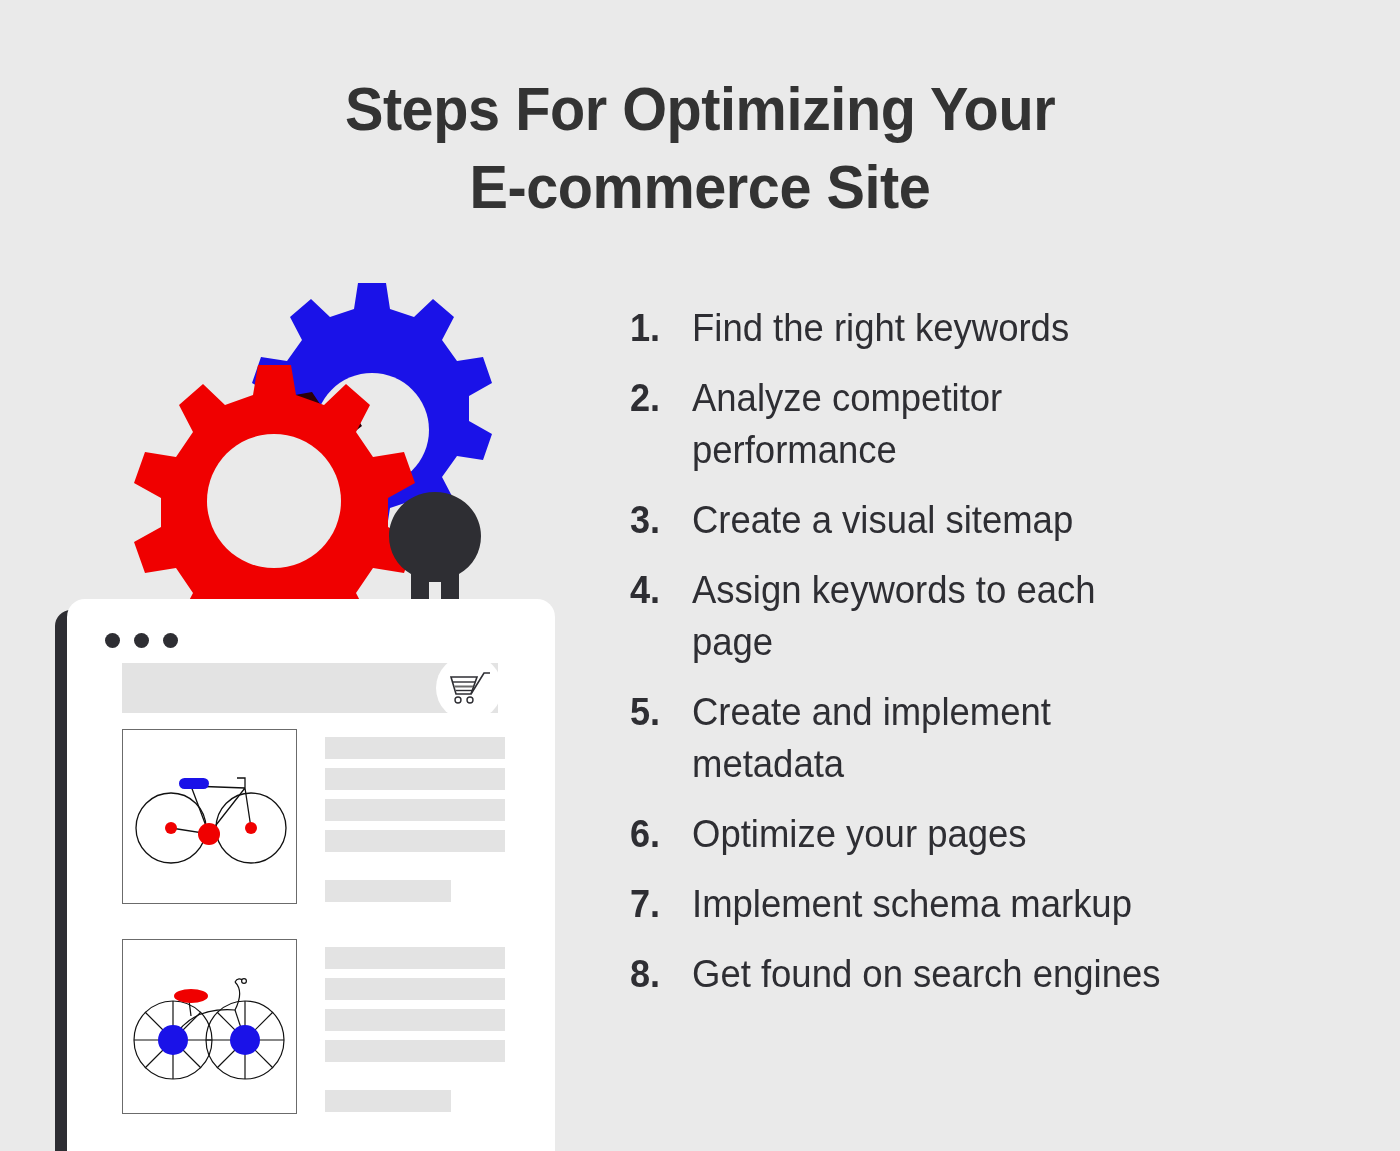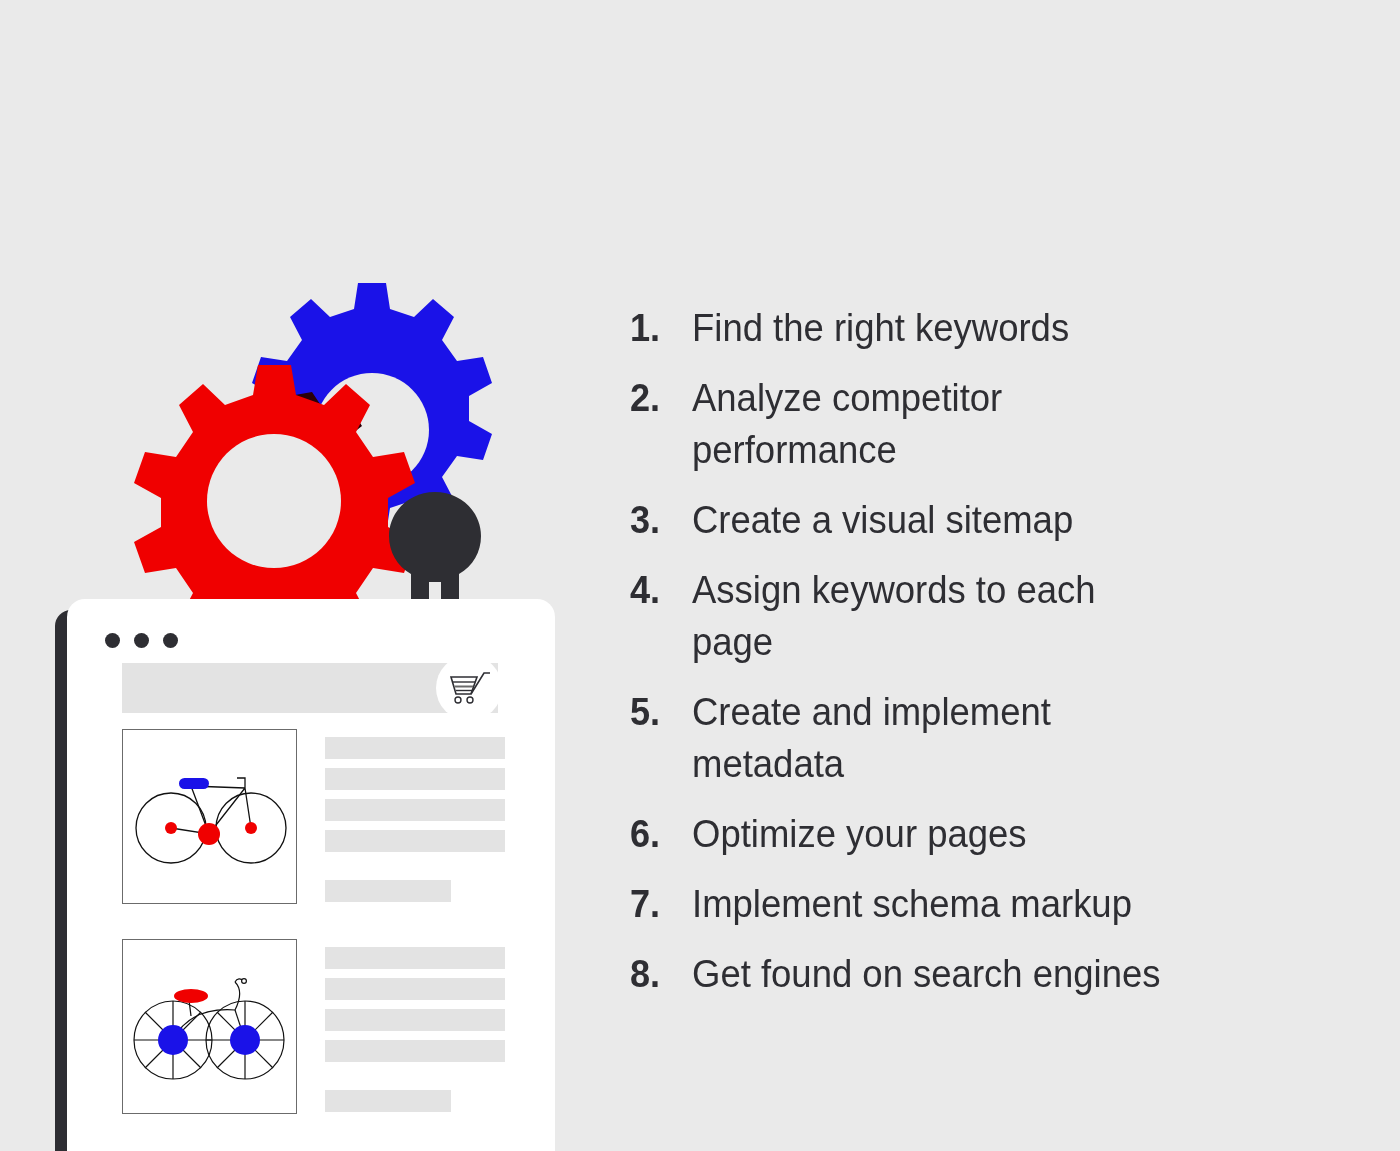--- a/index.html
+++ b/index.html
@@ -186,20 +186,24 @@
   }
   .step-text.wrap {
     max-width: 430px;
   }
 </style>
 </head>
 <body>
 
 <div id="infographic">
 
+  <div class="title-block">
+    <span class="title-line">Steps For Optimizing Your</span>
+    <span class="title-line">E-commerce Site</span>
+  </div>
 
   <div class="illustration">
 
     <svg class="gear-svg" width="400" height="330" viewBox="0 0 400 330">
 
       <g>
         <path fill="#1a12e8" d="
           M 248 13
           l 28 0 l 4 26 l 24 8 l 19 -18 l 21 18 l -12 23 l 15 21 l 26 -4 l 9 26 l -23 13 l 0 25 l 23 13 l -9 26 l -26 -4 l -15 21 l 12 23 l -21 18 l -19 -18 l -24 8 l -4 26 l -28 0 l -4 -26 l -24 -8 l -19 18 l -21 -18 l 12 -23 l -15 -21 l -26 4 l -9 -26 l 23 -13 l 0 -25 l -23 -13 l 9 -26 l 26 4 l 15 -21 l -12 -23 l 21 -18 l 19 18 l 24 -8 Z"></path>
         <circle cx="262" cy="160" r="57" fill="#eaeaea"></circle>

